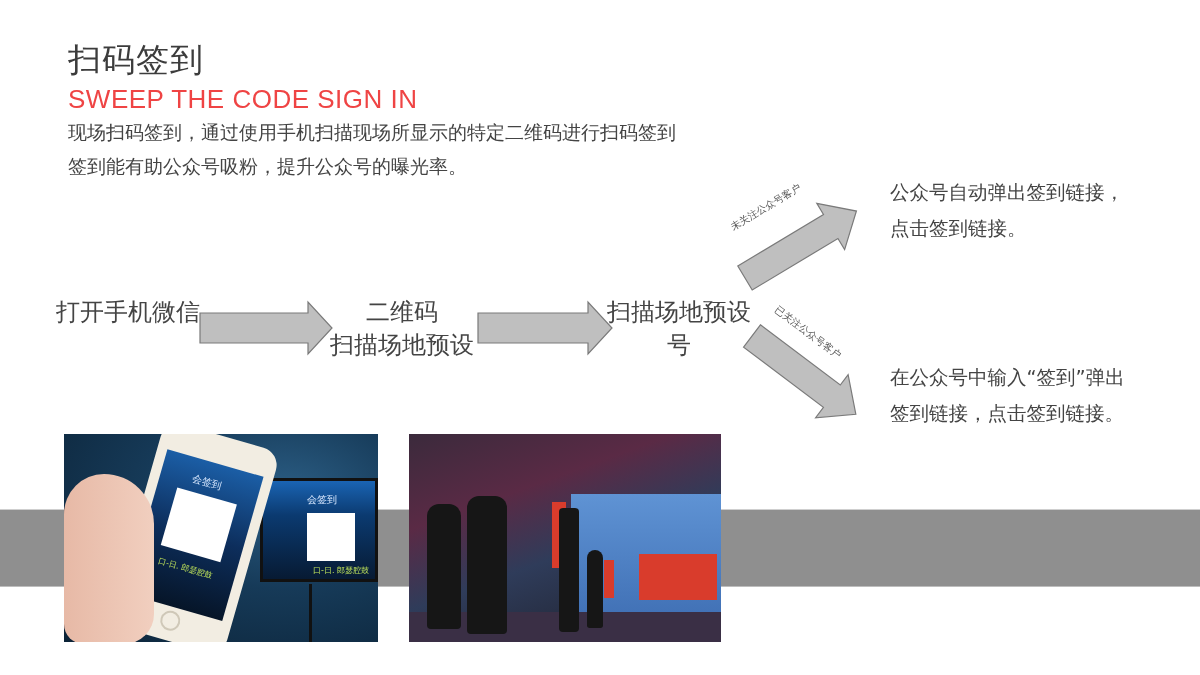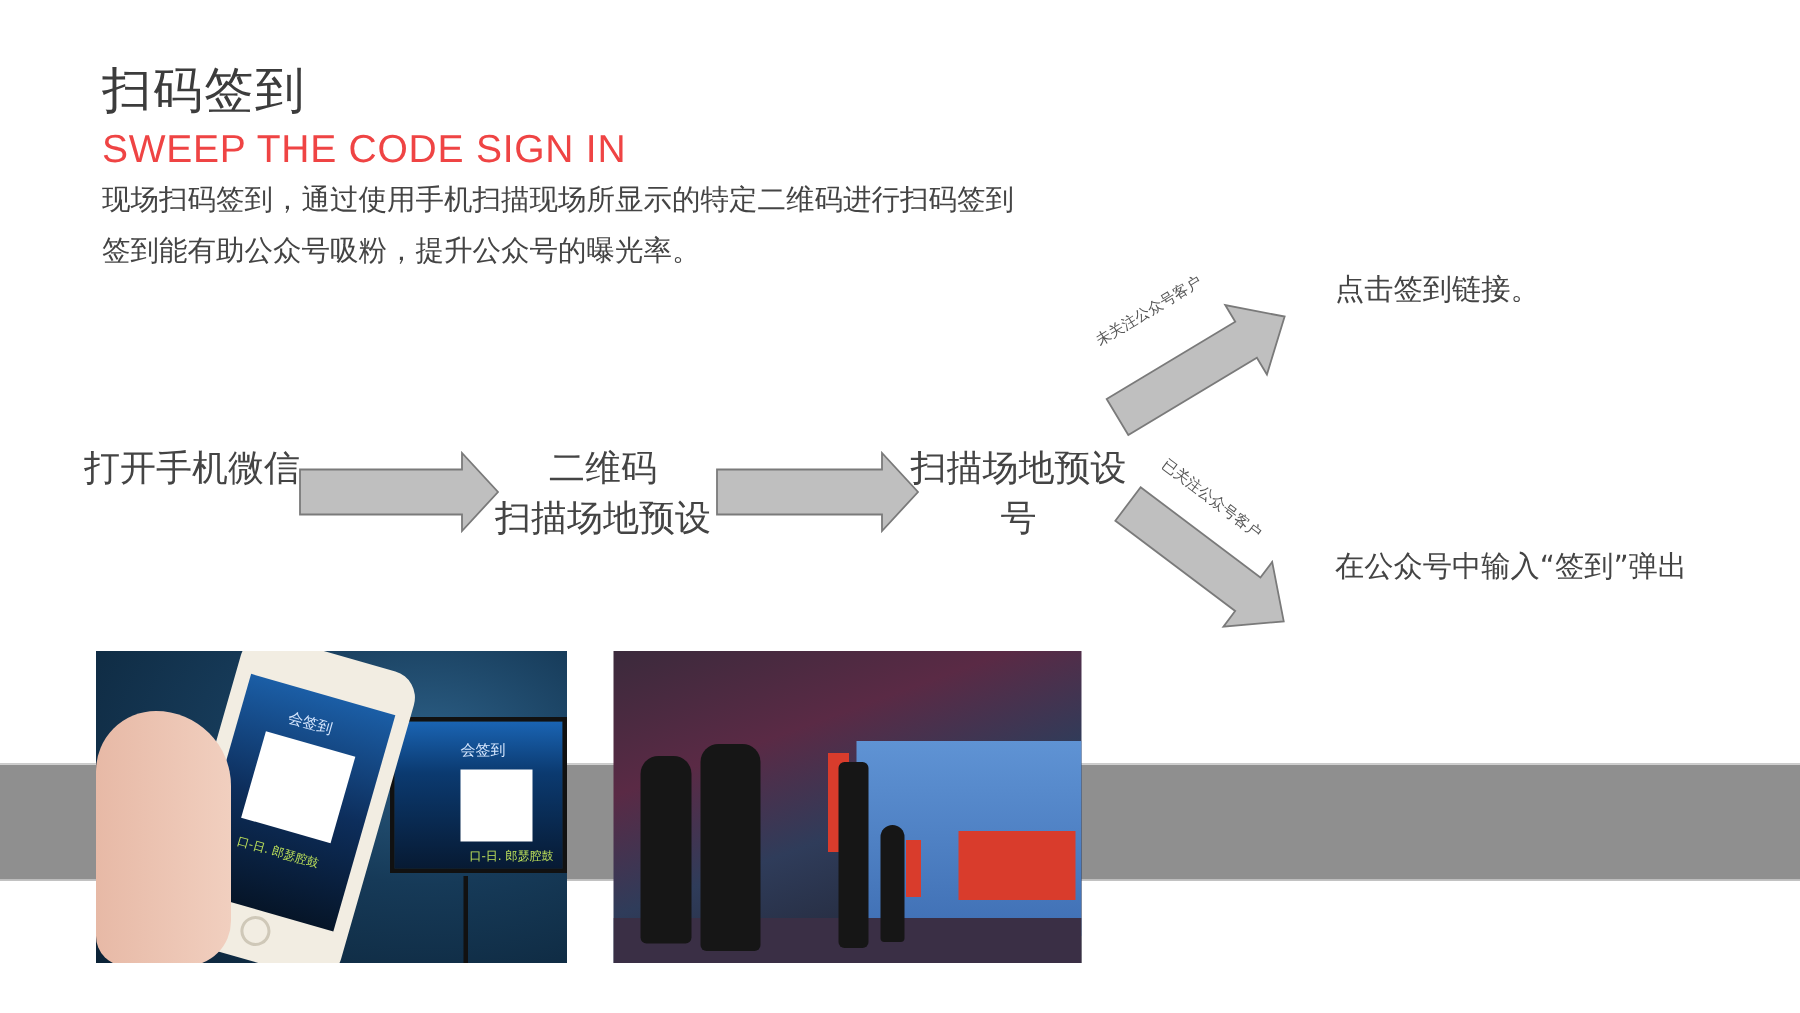--- a/index.html
+++ b/index.html
@@ -72,24 +72,26 @@
 <div class="step" style="left:330px;top:296px;width:144px;">
   <div>二维码</div>
   <div>扫描场地预设</div>
 </div>
 <div class="step" style="left:607px;top:296px;width:144px;">
   <div>扫描场地预设</div>
   <div>号</div>
 </div>
 
 <div class="result" style="left:890px;top:175px;">
+  <div>公众号自动弹出签到链接，</div>
   <div>点击签到链接。</div>
 </div>
 <div class="result" style="left:890px;top:360px;">
   <div>在公众号中输入“签到”弹出</div>
+  <div>签到链接，点击签到链接。</div>
 </div>
 
 <div class="band"></div>
 
 <div class="photo p1">
   <div class="monitor">
     <div class="screen-label" style="left:44px;top:12px;">会签到</div>
     <div class="qr-white" style="left:44px;top:32px;width:48px;height:48px;"></div>
     <div class="screen-code" style="left:50px;top:84px;">口-日. 郎瑟腔鼓</div>
   </div>

